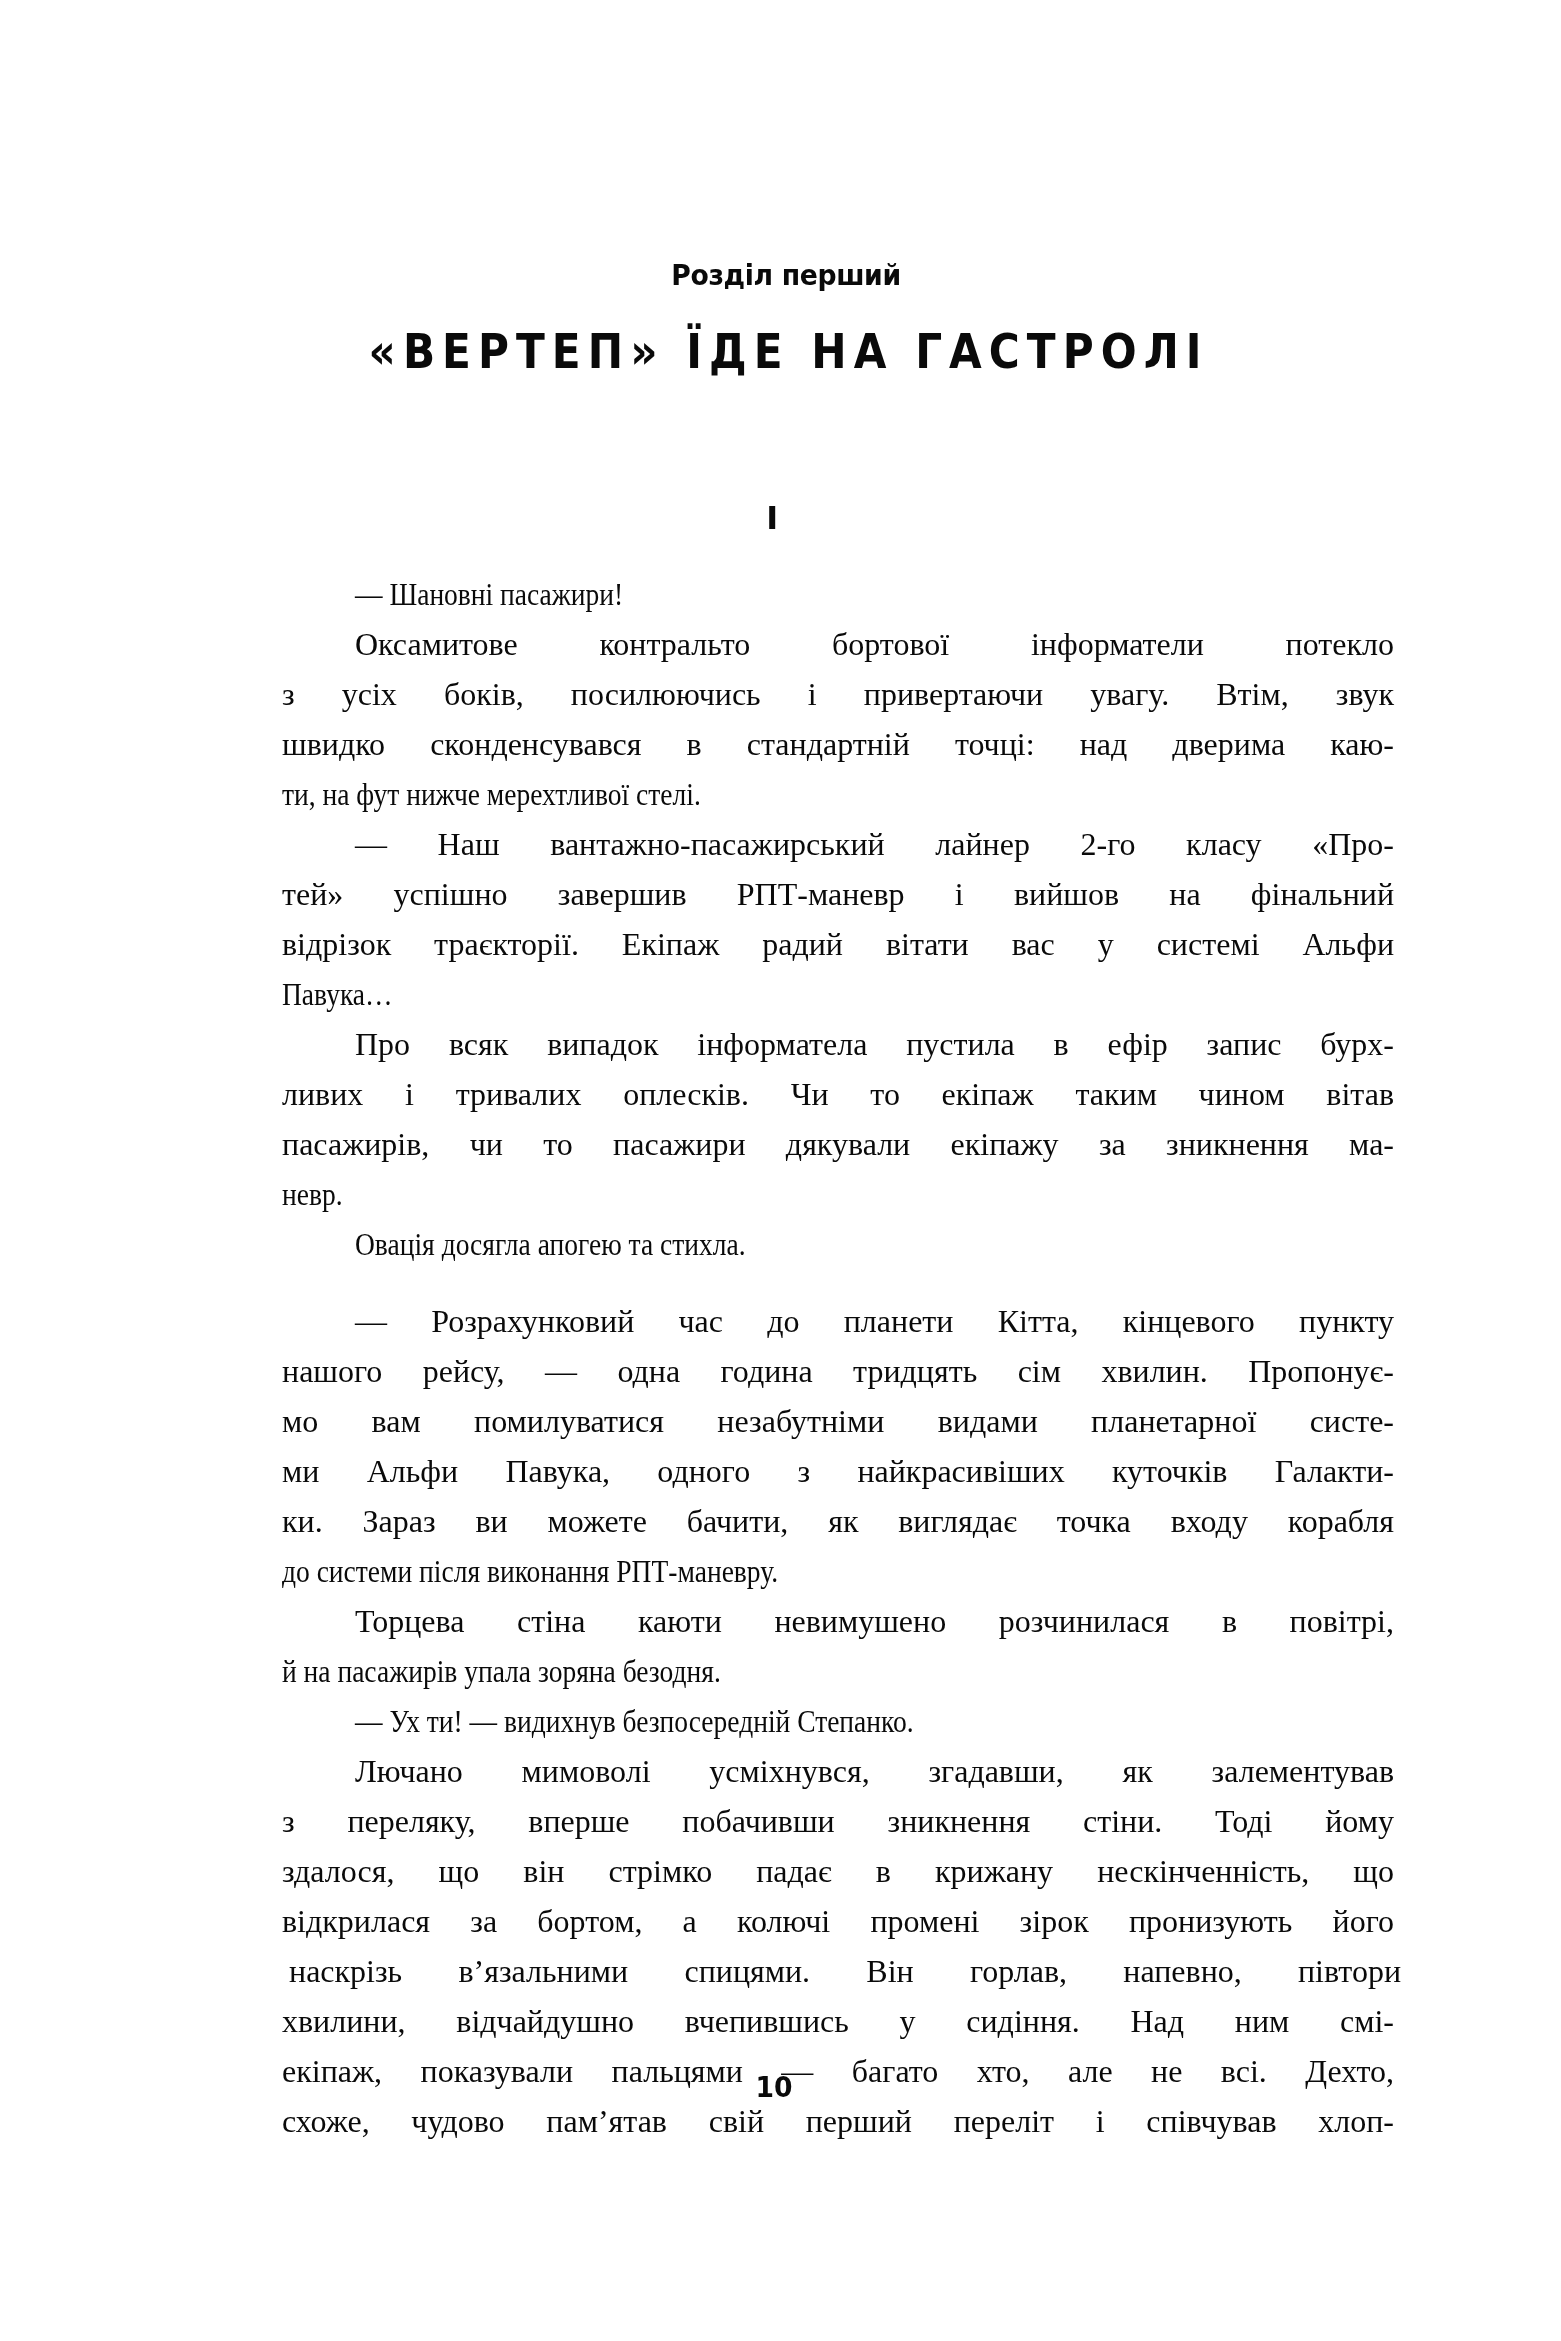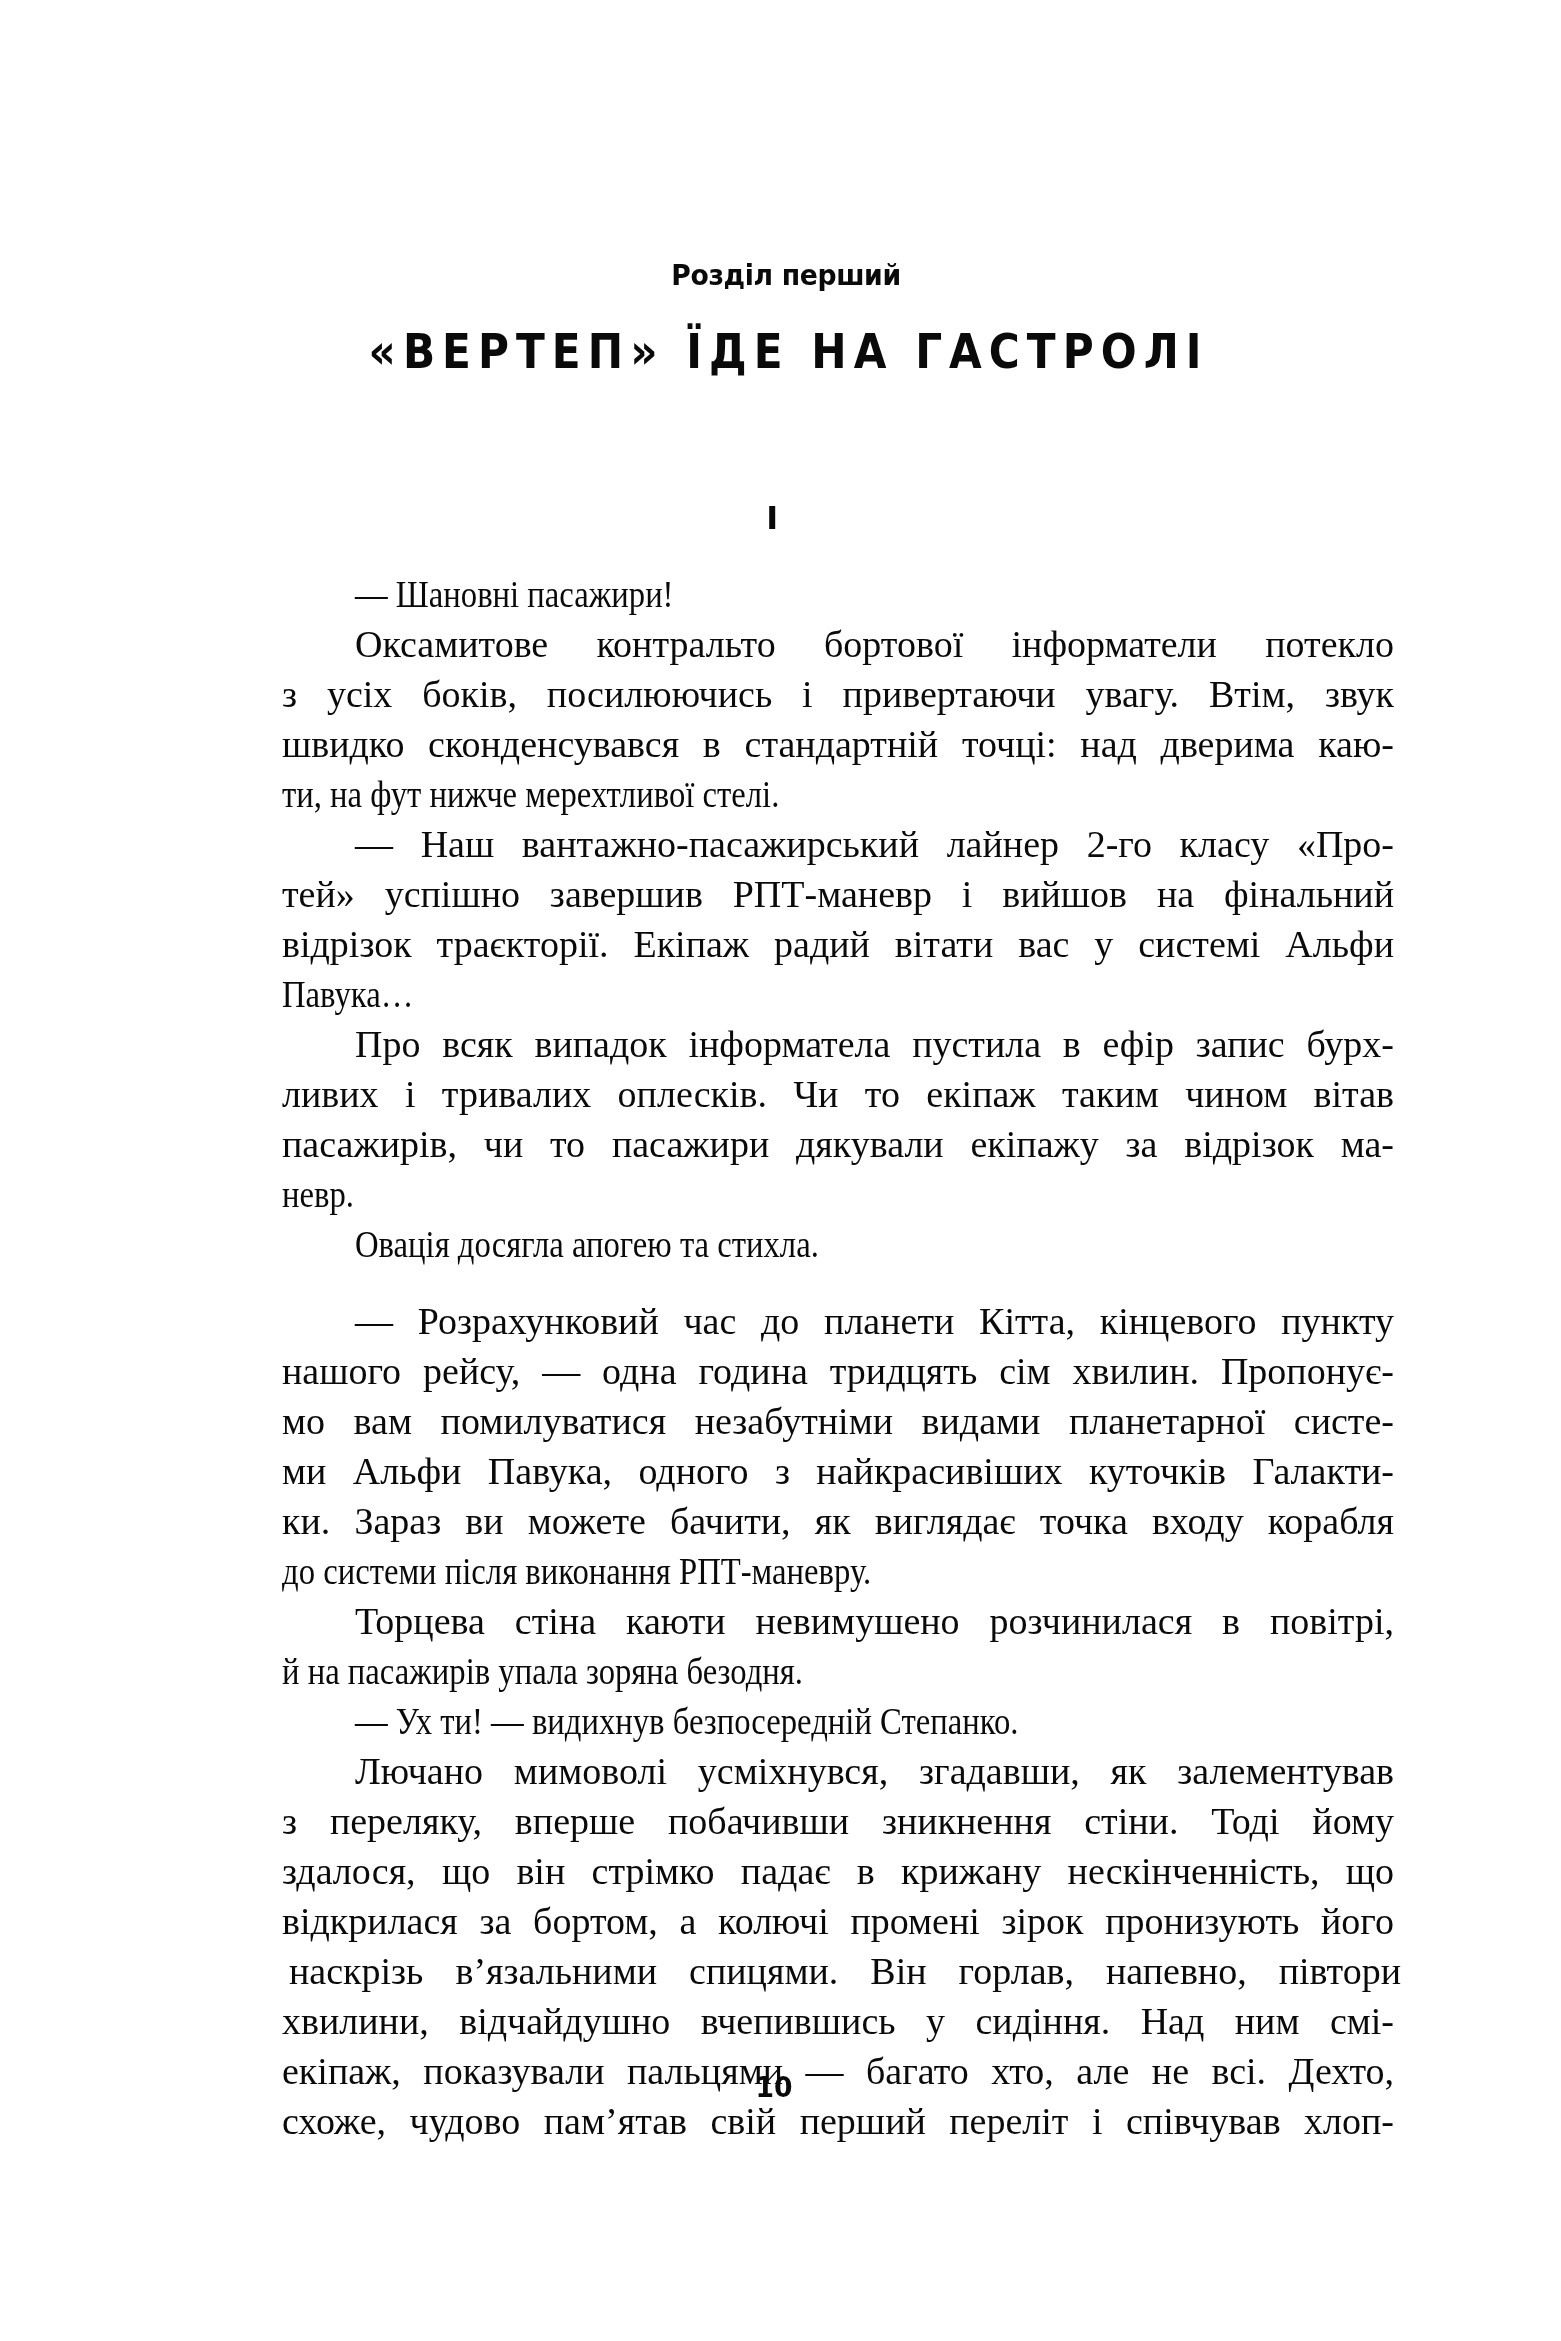--- a/index.html
+++ b/index.html
@@ -62,21 +62,21 @@
       position: absolute;
       left: 282px;
       top: 569px;
       width: 1112px;
     }
     .line {
       display: block;
       height: 50px;
       line-height: 50px;
       font-family: "Liberation Serif", serif;
-      font-size: 38px;
+      font-size: 32px;
       white-space: nowrap;
       overflow: visible;
       position: relative;
     }
     .line .txt {
       display: inline-block;
       transform-origin: 0 50%;
     }
     .line.indent .txt {
       margin-left: 73px;
@@ -128,21 +128,21 @@
         <span class="txt" style="display: block; text-align: justify; text-align-last: justify; width: 1112px;">відрізок траєкторії. Екіпаж радий вітати вас у системі Альфи</span>
       </div>
       <div class="line"><span class="txt" style="transform: scaleX(0.86);">Павука…</span></div>
       <div class="line indent justify">
         <span class="txt" style="display: block; text-align: justify; text-align-last: justify; width: 1039px;">Про всяк випадок інформатела пустила в ефір запис бурх-</span>
       </div>
       <div class="line justify">
         <span class="txt" style="display: block; text-align: justify; text-align-last: justify; width: 1112px;">ливих і тривалих оплесків. Чи то екіпаж таким чином вітав</span>
       </div>
       <div class="line justify">
-        <span class="txt" style="display: block; text-align: justify; text-align-last: justify; width: 1112px;">пасажирів, чи то пасажири дякували екіпажу за відрізок ма-</span>
+        <span class="txt" style="display: block; text-align: justify; text-align-last: justify; width: 1112px;">пасажирів, чи то пасажири дякували екіпажу за зникнення ма-</span>
       </div>
       <div class="line"><span class="txt" style="transform: scaleX(0.86);">невр.</span></div>
       <div class="line indent"><span class="txt" style="transform: scaleX(0.86);">Овація досягла апогею та стихла.</span></div>
       <div class="line indent justify">
         <span class="txt" style="display: block; text-align: justify; text-align-last: justify; width: 1039px; margin-top: 27px;">— Розрахунковий час до планети Кітта, кінцевого пункту</span>
       </div>
       <div class="line justify">
         <span class="txt" style="display: block; text-align: justify; text-align-last: justify; width: 1112px;">нашого рейсу, — одна година тридцять сім хвилин. Пропонує-</span>
       </div>
       <div class="line justify">

